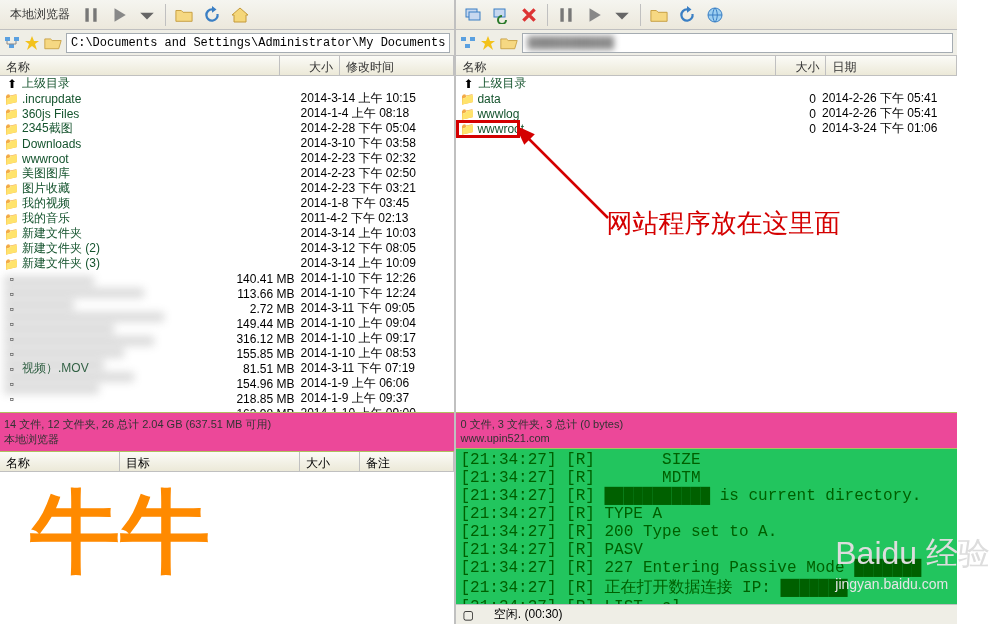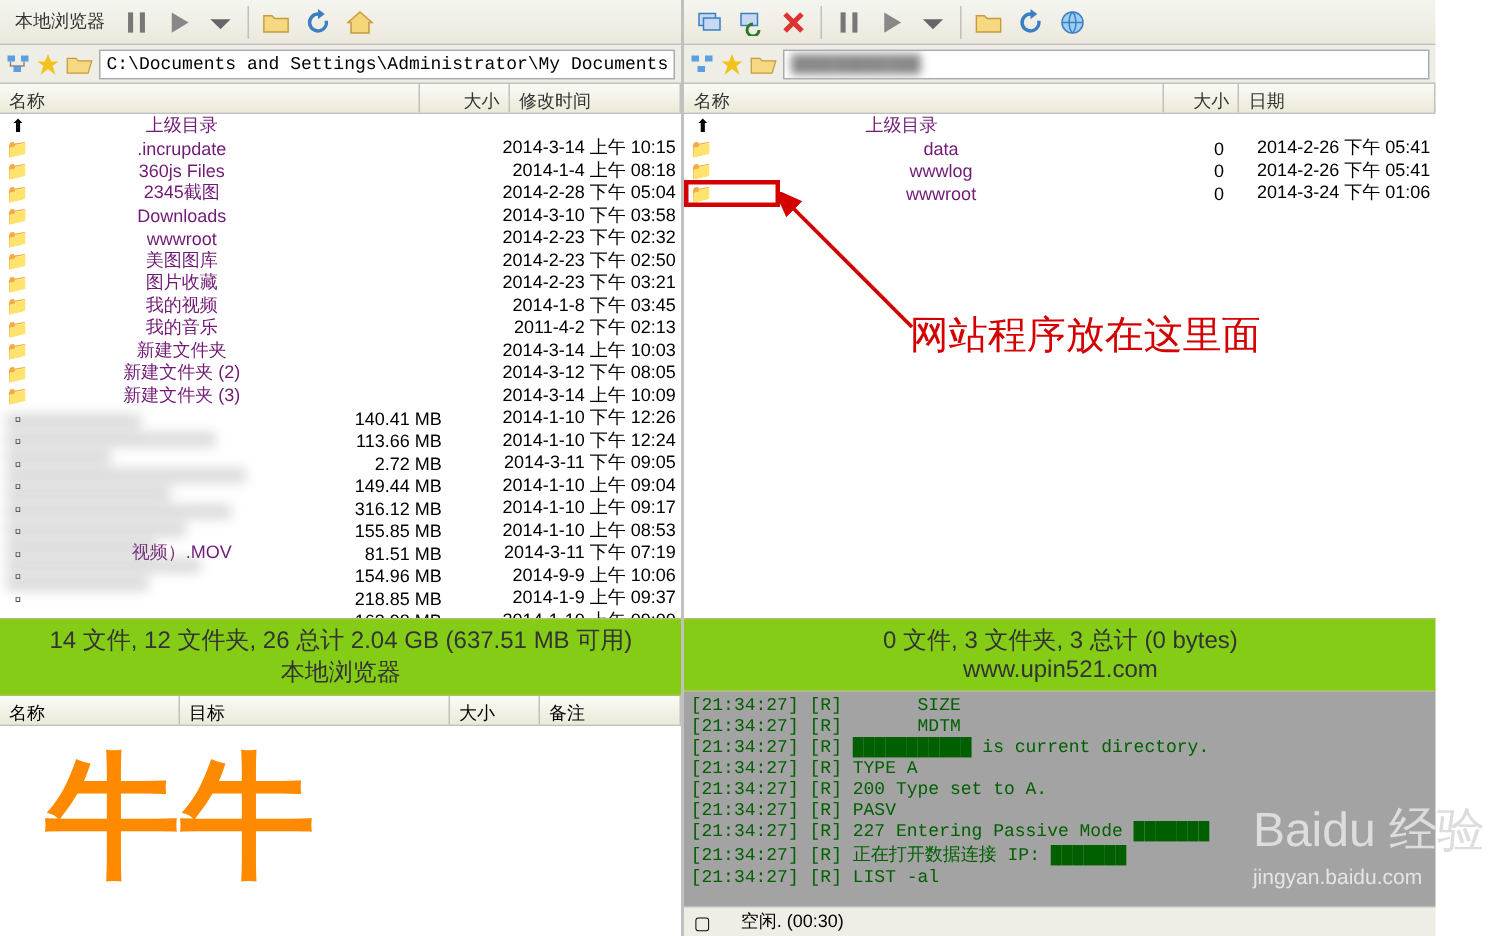--- a/index.html
+++ b/index.html
@@ -86,45 +86,45 @@
   }
   .row {
     display: flex;
     align-items: center;
     height: 15px;
     font-size: 12px;
     padding: 0 4px;
     white-space: nowrap;
   }
   .row .fico { width: 16px; text-align: center; margin-right: 2px; }
-  .row .fname { flex: 1; color: #701a75; text-align: center; }
+  .row .fname { flex: 1; color: #14532d; }
   .row .fsize { width: 80px; text-align: right; color: #000; padding-right: 6px; }
-  .row .fdate { width: 150px; text-align: right; color: #000; }
+  .row .fdate { width: 150px; text-align: left; color: #000; }
 
   .highlight-box {
     position: absolute;
     border: 3px solid #d40000;
     pointer-events: none;
   }
   .arrow-svg { position: absolute; pointer-events: none; }
   .annotation-text {
     position: absolute;
     color: #d40000;
     font-family: "SimSun","宋体",sans-serif;
     font-size: 26px;
     pointer-events: none;
   }
 
   .statusbar {
-    background: #84cc16;
+    background: #ec4899;
     border-top: 1px solid #b0c060;
     border-bottom: 1px solid #b0c060;
     padding: 4px;
-    text-align: center;
-    font-size: 16px;
+    text-align: left;
+    font-size: 11px;
     color: #333;
   }
 
   .lower-headers {
     height: 20px;
     background: linear-gradient(#fbfbf7, #ece9d8);
     border-bottom: 1px solid #c0c0c0;
     display: flex;
   }
   .lower-headers .hcell {
@@ -142,23 +142,23 @@
     font-family: "KaiTi","STKaiti", serif;
     font-size: 90px;
     color: #ff8a00;
     font-weight: bold;
     position: absolute;
     top: 0; left: 30px;
   }
 
   .console {
     flex: 1;
-    background: #a3a3a3;
+    background: #22c55e;
     font-family: "Courier New", monospace;
-    font-size: 12px;
+    font-size: 16px;
     padding: 2px 4px;
     overflow: hidden;
   }
   .console .line { white-space: pre; color: #006000; }
 
   .bottombar {
     height: 20px;
     background: #efeee6;
     border-top: 1px solid #c0c0c0;
     display: flex;
@@ -374,21 +374,21 @@
         <div class="row">
           <span class="fico">▫</span>
           <span class="fname">视频）.MOV</span>
           <span class="fsize">81.51 MB</span>
           <span class="fdate">2014-3-11 下午 07:19</span>
         </div>
         <div class="row">
           <span class="fico">▫</span>
           <span class="fname"></span>
           <span class="fsize">154.96 MB</span>
-          <span class="fdate">2014-9-9 上午 10:06</span>
+          <span class="fdate">2014-1-9 上午 06:06</span>
         </div>
         <div class="row">
           <span class="fico">▫</span>
           <span class="fname"></span>
           <span class="fsize">218.85 MB</span>
           <span class="fdate">2014-1-9 上午 09:37</span>
         </div>
         <div class="row">
           <span class="fico">▫</span>
           <span class="fname"></span>

